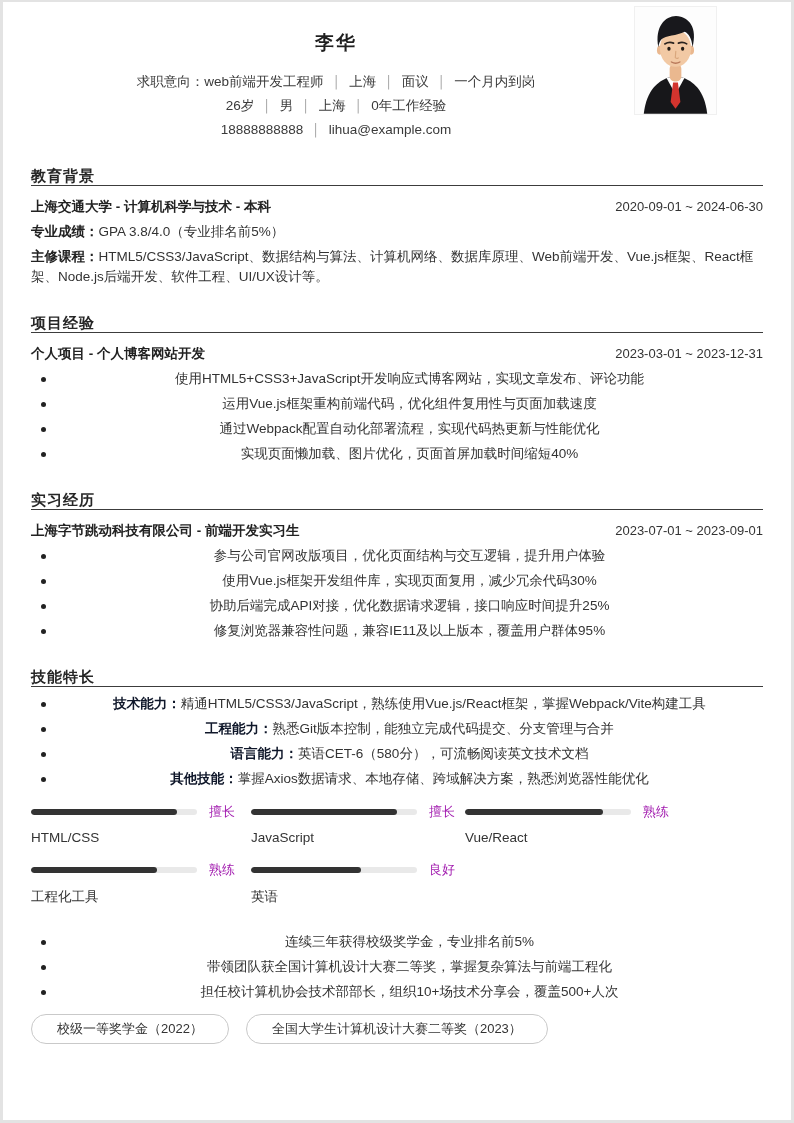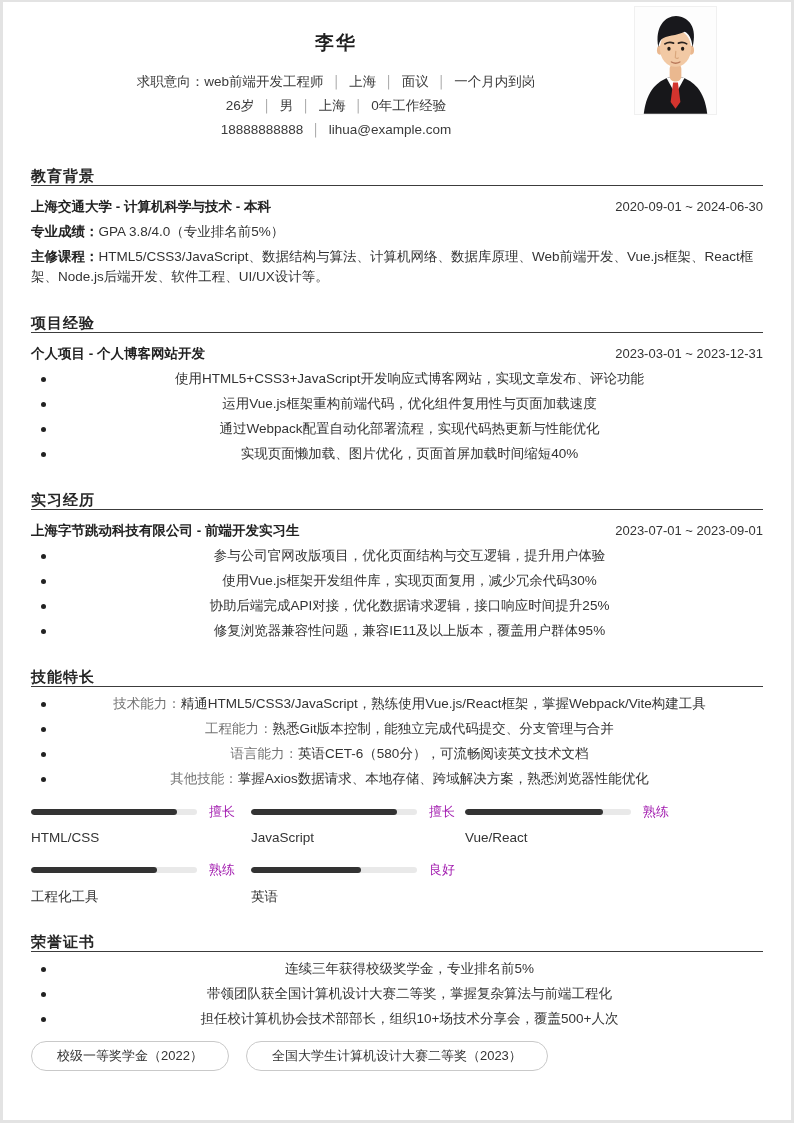--- a/index.html
+++ b/index.html
@@ -23,21 +23,21 @@
   .sec-title { font-size:15px; line-height:19px; font-weight:bold; color:#262626; border-bottom:1px solid #3c3c3c; letter-spacing:1px; }
   .item-row { display:flex; justify-content:space-between; align-items:baseline; margin-top:11px;text-align:center; }
   .item-title { font-size:13.5px; line-height:20px; font-weight:bold; color:#222; }
   .item-date { font-size:13px; color:#333; white-space:nowrap; }
   .kv { font-size:13.5px; line-height:20px; margin-top:5px; }
   .kv .b-label { font-weight:bold; color:#222; }
 
   ul.bullets { list-style:none; }
   ul.bullets li { display:flex; font-size:13.5px; line-height:20px; margin-top:5px; }
   ul.bullets li .dot { flex:0 0 auto; width:5px; height:5px; border-radius:50%; background:#222; margin:8px 10px 0 10px; }
-  ul.bullets li .b-label { font-weight:normal; color:#737373; white-space:nowrap; }
+  ul.bullets li .b-label { font-weight:bold; color:#0f172a; white-space:nowrap; }
   ul.bullets li p { flex:1 1 auto;text-align:center; }
 
   
   .bars { display:grid; grid-template-columns:220px 214px auto; row-gap:16px; margin-top:14px; }
   .bar-cell { }
   .bar-line { display:flex; align-items:center; }
   .bar-track { width:166px; height:6px; border-radius:3px; background:#e9e9e9; overflow:hidden; }
   .bar-fill { height:100%; border-radius:3px; background:#333; }
   .bar-level { font-size:13px; color:#a21caf; margin-left:12px; }
   .bar-name { font-size:13.5px; color:#333; margin-top:9px; }
@@ -216,21 +216,20 @@
                 <div class="bar-fill" style="width: 66%;"></div>
               </div>
             <span class="bar-level">良好</span>
           </div>
           <div class="bar-name">英语</div>
         </div>
       </div>
     </div>
 
     <div class="sec">
-      <div class="sec-title">荣誉证书</div>
       <ul class="bullets" style="margin-top:7px;">
         <li>
             <span class="dot"></span>
             <p>连续三年获得校级奖学金，专业排名前5%</p>
           </li>
         <li>
             <span class="dot"></span>
             <p>带领团队获全国计算机设计大赛二等奖，掌握复杂算法与前端工程化</p>
           </li>
         <li>

